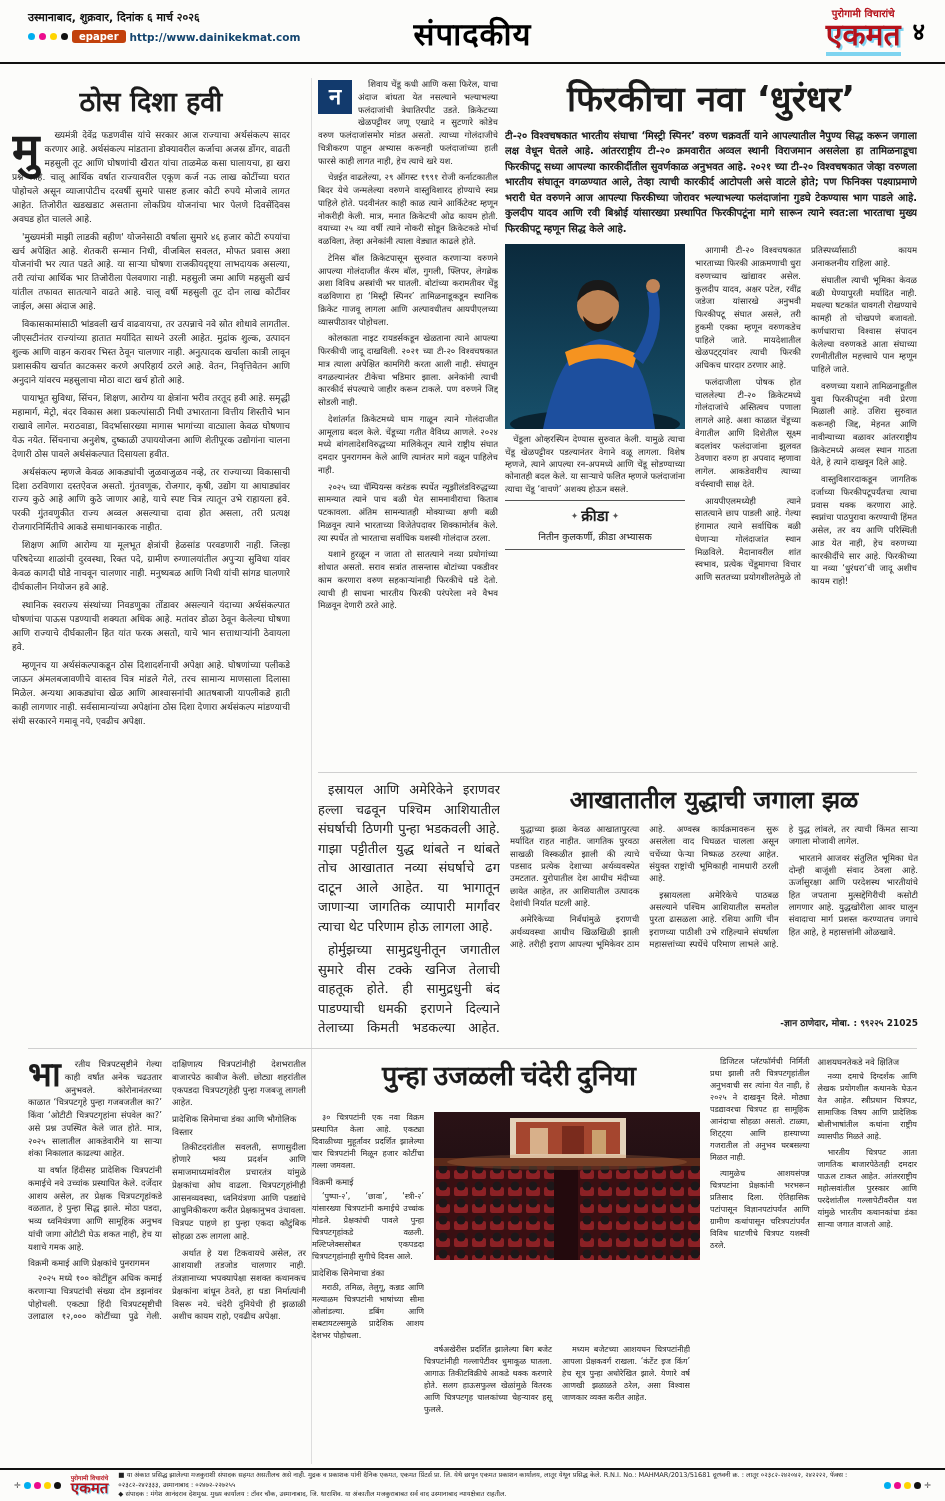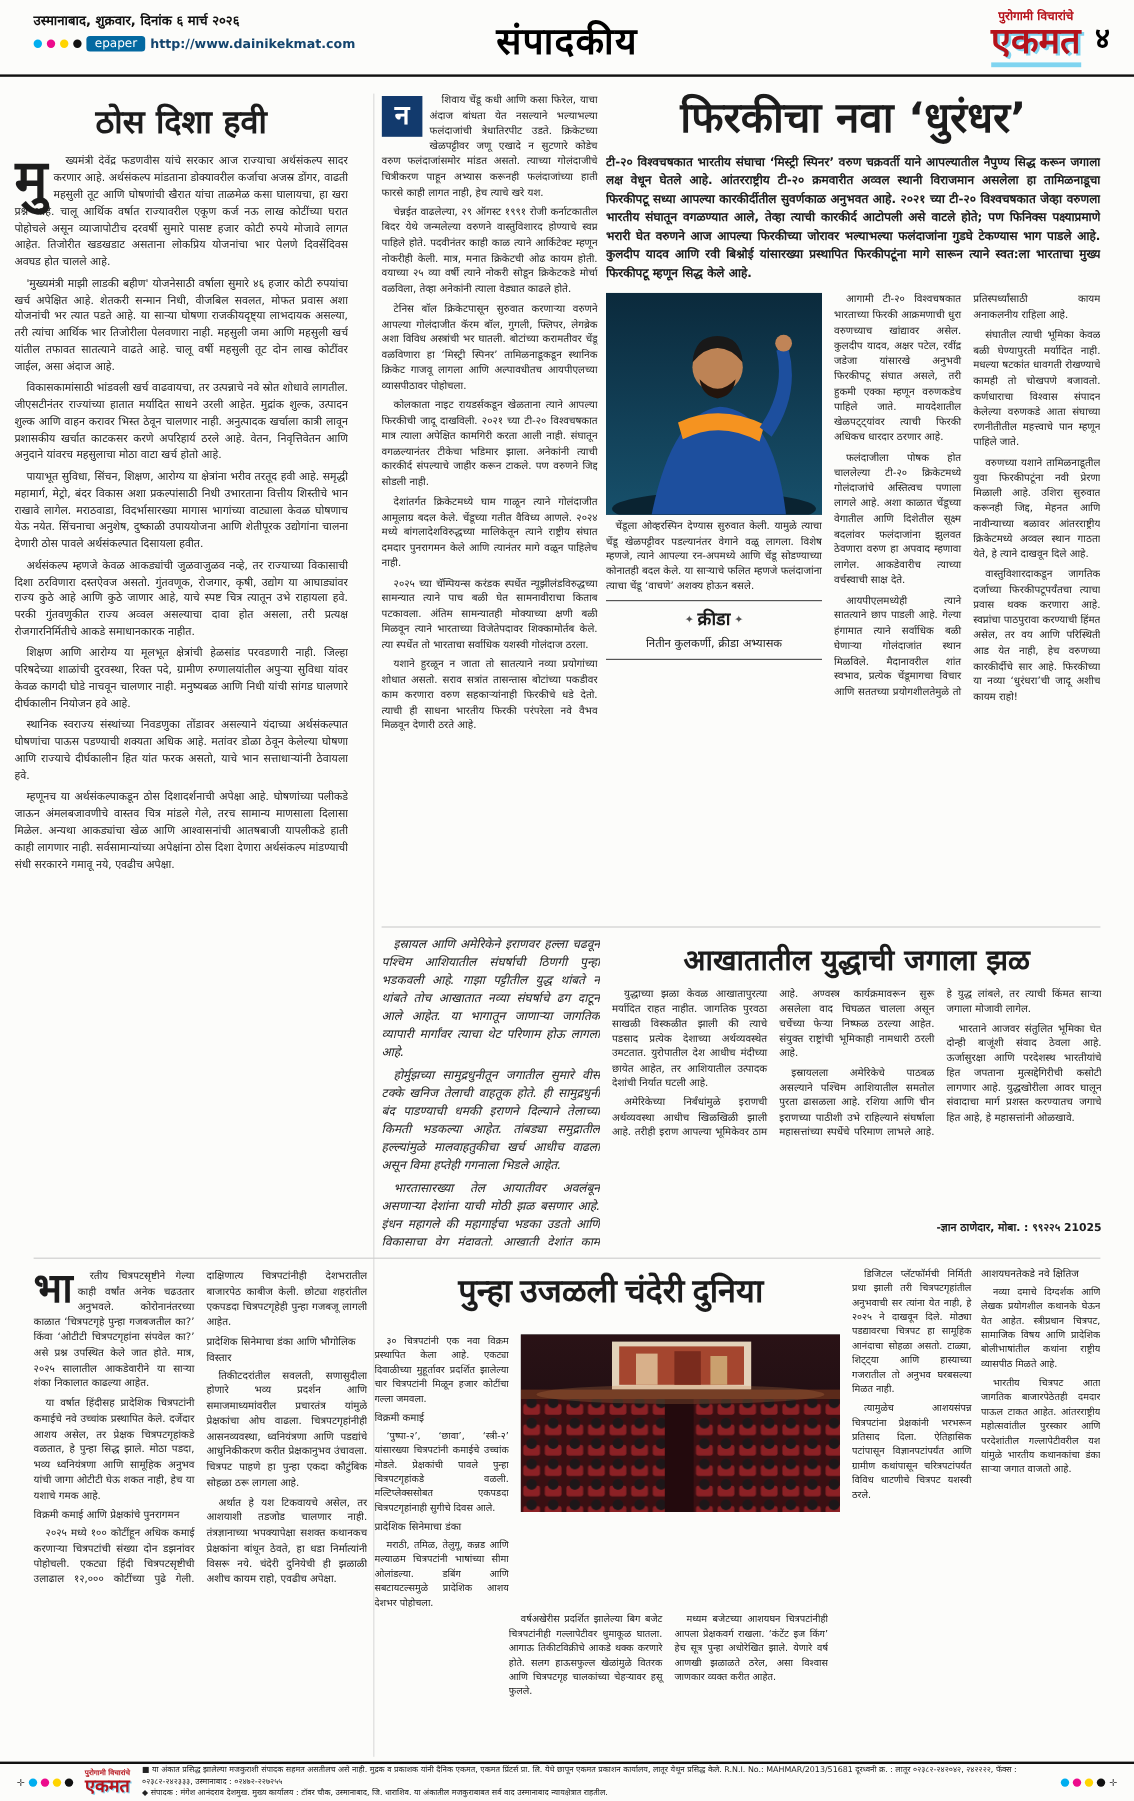--- a/index.html
+++ b/index.html
@@ -9,21 +9,21 @@
     background:#fcfcfa; overflow:hidden;
     font-family:"DejaVu Sans", sans-serif; color:#1c1c1c;
   }
   
   .masthead { position:absolute; left:0; top:0; width:945px; height:62px; }
   .mast-left { position:absolute; left:28px; top:9px; }
   .dateline { font-size:11px; font-weight:bold; color:#111; }
   .epaper-row { margin-top:6px; display:flex; align-items:center; gap:4px; }
   .dot { width:7px; height:7px; border-radius:50%; display:inline-block; }
   .dot.c{background:#00aeef}.dot.m{background:#ec0b8c}.dot.y{background:#ffd400}.dot.k{background:#111}
-  .epaper-badge { background:#0369a1; color:#fff; font-size:10px; font-weight:normal; padding:1px 7px; border-radius:3px; }
+  .epaper-badge { background:#c2410c; color:#fff; font-size:10px; font-weight:bold; padding:1px 7px; border-radius:3px; }
   .mast-url { font-size:10.5px; font-weight:bold; color:#14456e; }
   .section-title { position:absolute; left:0; right:0; top:12px; text-align:center;
     font-size:31px; font-weight:bold; color:#000; letter-spacing:1px; }
   .mast-right { position:absolute; right:20px; top:6px; display:flex; align-items:flex-start; gap:12px; }
   .brand-block { text-align:center; }
   .brand-tagline { font-size:10px; font-weight:bold; color:#b5121b; }
   .brand-name { font-size:30px; font-weight:bold; color:#b5121b; line-height:1;
     text-shadow:2px 2px 0 #7fd4f0; }
   .brand-underline { height:4px; background:#7fd4f0; margin-top:2px; }
   .page-number { font-size:24px; font-weight:bold; color:#000; margin-top:8px; }
@@ -47,21 +47,21 @@
   .crick-row { display:flex; gap:10px; margin-top:8px; height:505px; overflow:hidden; }
   .crick-colB { width:180px; flex:none; font-size:8.5px; line-height:1.45; }
   .crick-colB p { text-indent:8px; margin:4px 0; text-align:justify; }
   .crick-colCD { flex:1; column-count:2; column-gap:10px; font-size:8.5px; line-height:1.5; }
   .photo-frame { width:180px; height:185px; overflow:hidden; background:#0e3246; }
   .topic-box { border-top:1px solid #555; border-bottom:1px solid #555; padding:5px 2px 6px; text-align:center; margin:5px 0; }
   .topic-title { font-size:15px; font-weight:bold; }
   .topic-title::before, .topic-title::after { content:" ✦ "; font-size:9px; color:#555; vertical-align:2px; }
   .topic-author { font-size:9.5px; margin-top:2px; }
   
-  .gulf-colA { position:absolute; left:0; top:0; width:182px; height:258px; overflow:hidden; font-size:10px; line-height:1.5;font-style:italic; }
+  .gulf-colA { position:absolute; left:0; top:0; width:182px; height:258px; overflow:hidden; font-size:13px; line-height:1.5; }
   .gulf-right { position:absolute; left:192px; top:0; width:408px; height:258px; }
   .gulf-head { text-align:center; font-size:24px; font-weight:bold; margin:2px 0 8px; }
   .gulf-cols { column-count:3; column-gap:10px; font-size:8.5px; line-height:1.45; height:190px; overflow:hidden; }
   .gulf-byline { text-align:right; font-size:9px; font-weight:bold; margin-top:3px; }
   
   .film-left-body { column-count:2; column-gap:10px; font-size:8.5px; line-height:1.5; height:404px; overflow:hidden; }
   .dropcap2 { float:left; font-size:34px; line-height:0.9; font-weight:bold; padding:1px 4px 0 0; }
   
   .cine-head { position:absolute; left:4px; top:0; width:386px; text-align:center; font-size:27px; font-weight:bold;font-family:Liberation Serif, serif; }
   .cine-right { position:absolute; left:398px; top:0; width:207px; height:408px; overflow:hidden;

